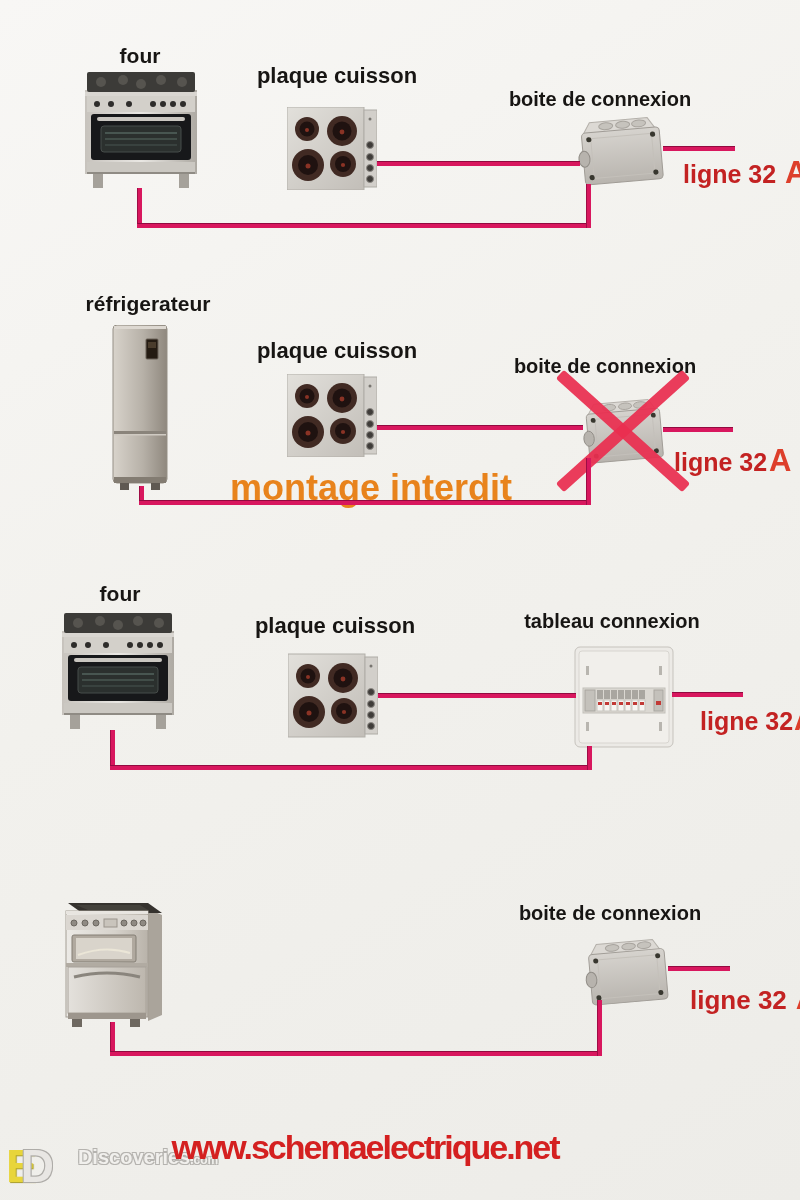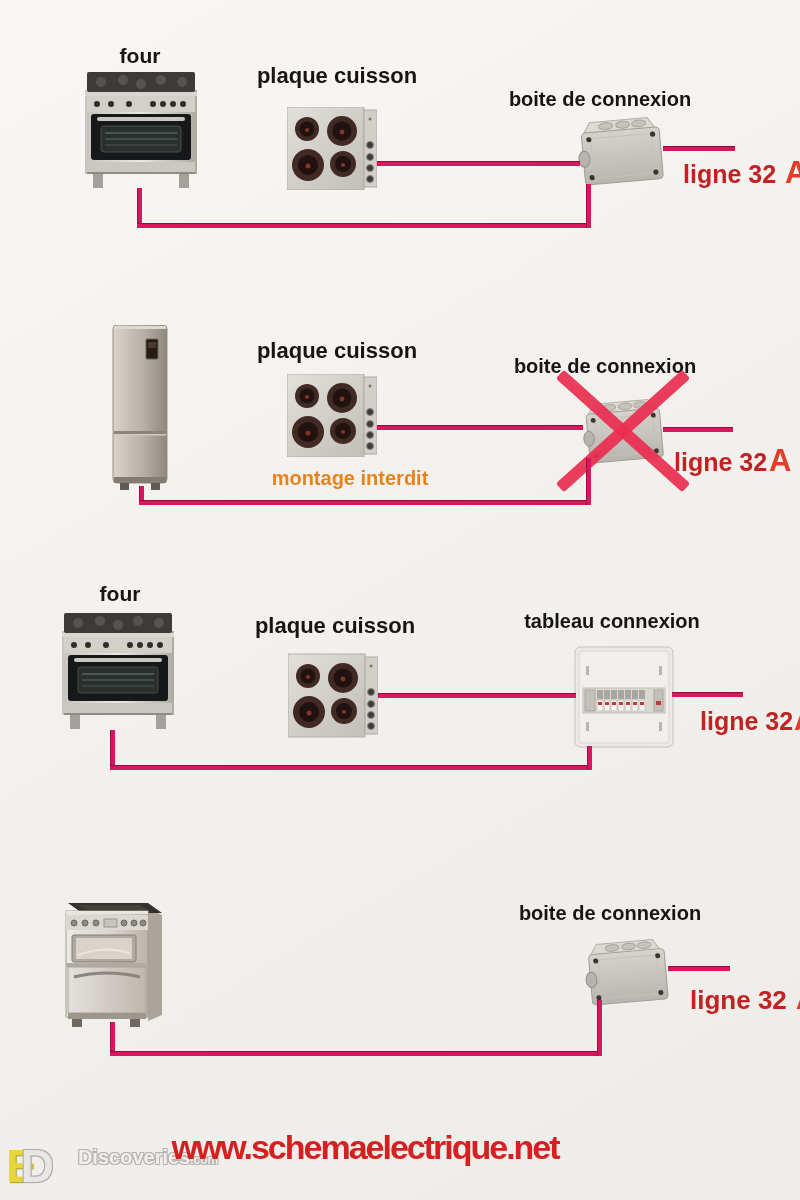--- a/index.html
+++ b/index.html
@@ -156,20 +156,21 @@
     <span>ligne 32</span>
     <span class="amp" style="font-size:31px;margin-left:9px;">A</span>
   </div>
 
   <div class="wire v" style="left:137px;top:188px;width:5px;height:40px;"></div>
   <div class="wire" style="left:137px;top:223px;width:454px;height:5px;"></div>
   <div class="wire v" style="left:586px;top:184px;width:5px;height:44px;"></div>
   <div class="wire" style="left:377px;top:161px;width:203px;height:5px;"></div>
   <div class="wire" style="left:663px;top:146px;width:72px;height:5px;"></div>
 
+  <div class="label" style="left:48px;top:292px;width:200px;font-size:21px;">réfrigerateur</div>
 
   <svg class="device" style="left:112px;top:325px;" width="56" height="166" viewBox="0 0 56 166">
     <defs>
       <linearGradient id="fr1" x1="0" y1="0" x2="1" y2="0">
         <stop offset="0" stop-color="#d8d3cb"></stop>
           <stop offset=".55" stop-color="#b7b1a8"></stop>
           <stop offset="1" stop-color="#8f887e"></stop>
       </linearGradient>
     </defs>
     <rect x="1" y="0" width="54" height="158" rx="4" fill="url(#fr1)" stroke="#958f86"></rect>
@@ -242,21 +243,21 @@
   <div class="cross" style="left:560px;top:374px;width:126px;height:114px;">
     <div class="bar" style="width:170px;height:12px;left:-22px;top:51px;transform:rotate(42deg);"></div>
     <div class="bar" style="width:170px;height:12px;left:-22px;top:51px;transform:rotate(-42deg);"></div>
   </div>
 
   <div class="ligne" style="left:674px;top:443px;font-size:25px;">
     <span>ligne 32</span>
     <span class="amp" style="font-size:31px;margin-left:2px;">A</span>
   </div>
 
-  <div class="warning" style="left:230px;top:467px;width:240px;font-size:20px;">montage interdit</div>
+  <div class="warning" style="left:230px;top:467px;width:240px;font-size:36px;">montage interdit</div>
 
   <div class="wire v" style="left:139px;top:486px;width:5px;height:19px;"></div>
   <div class="wire" style="left:139px;top:500px;width:452px;height:5px;"></div>
   <div class="wire v" style="left:586px;top:458px;width:5px;height:47px;"></div>
   <div class="wire" style="left:377px;top:425px;width:206px;height:5px;"></div>
   <div class="wire" style="left:663px;top:427px;width:70px;height:5px;"></div>
 
   <div class="label" style="left:70px;top:582px;width:100px;font-size:21px;">four</div>
 
   <svg class="device" style="left:62px;top:608px;" width="112" height="126" viewBox="0 0 112 124">

